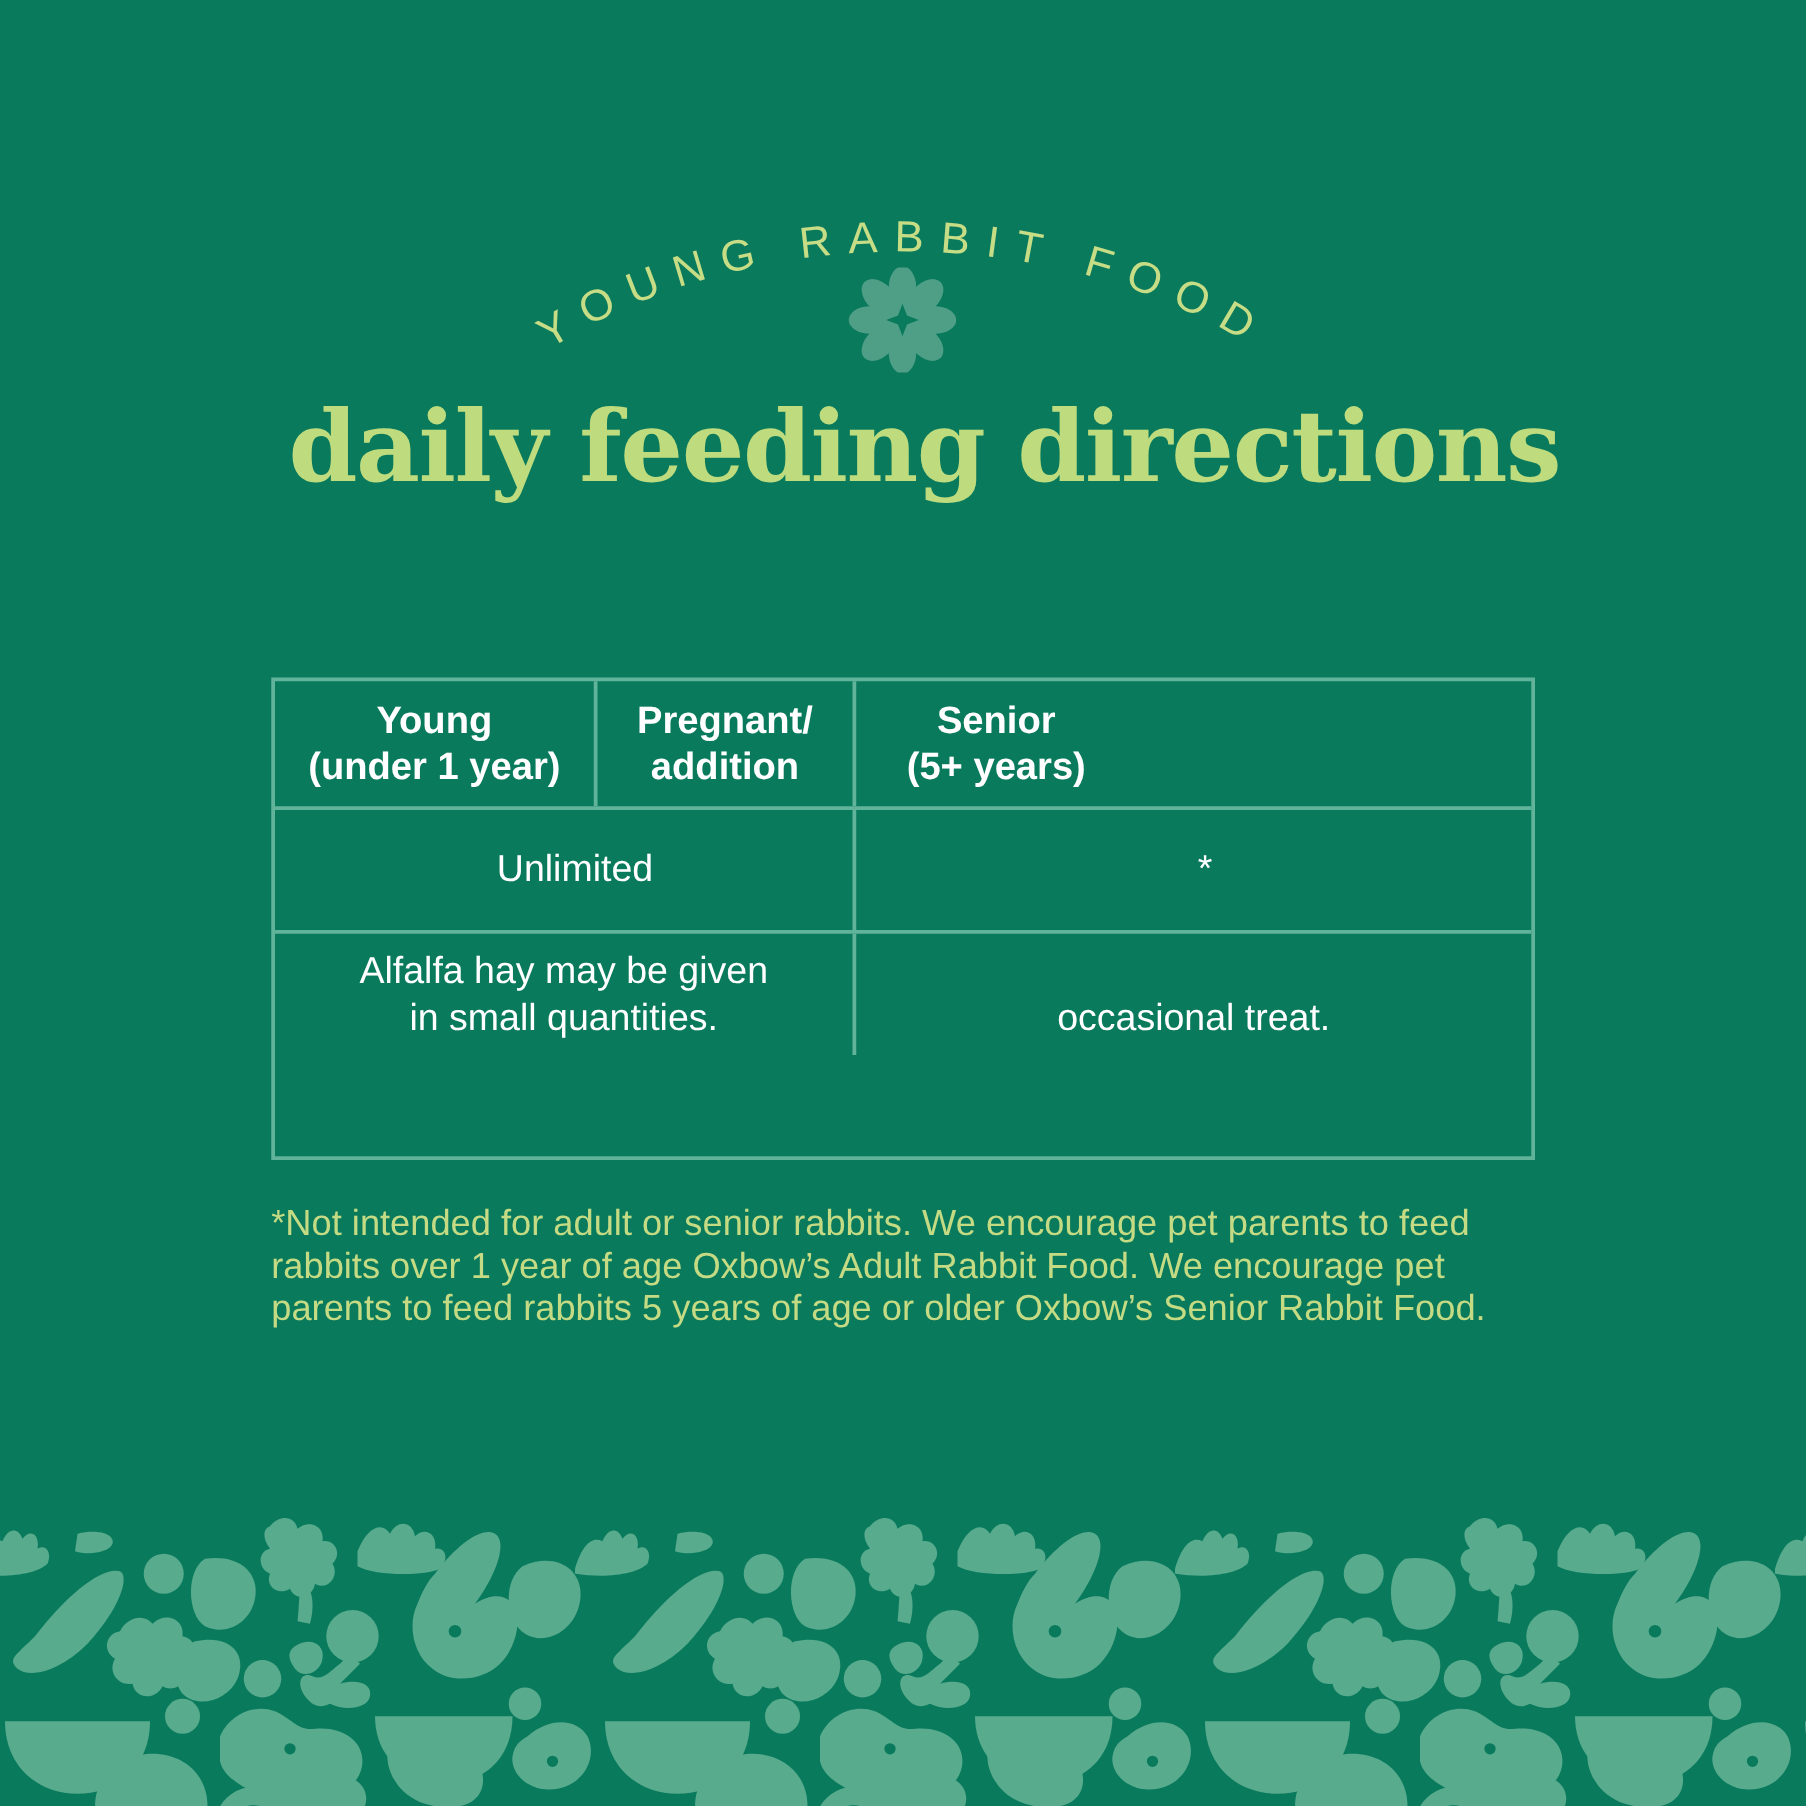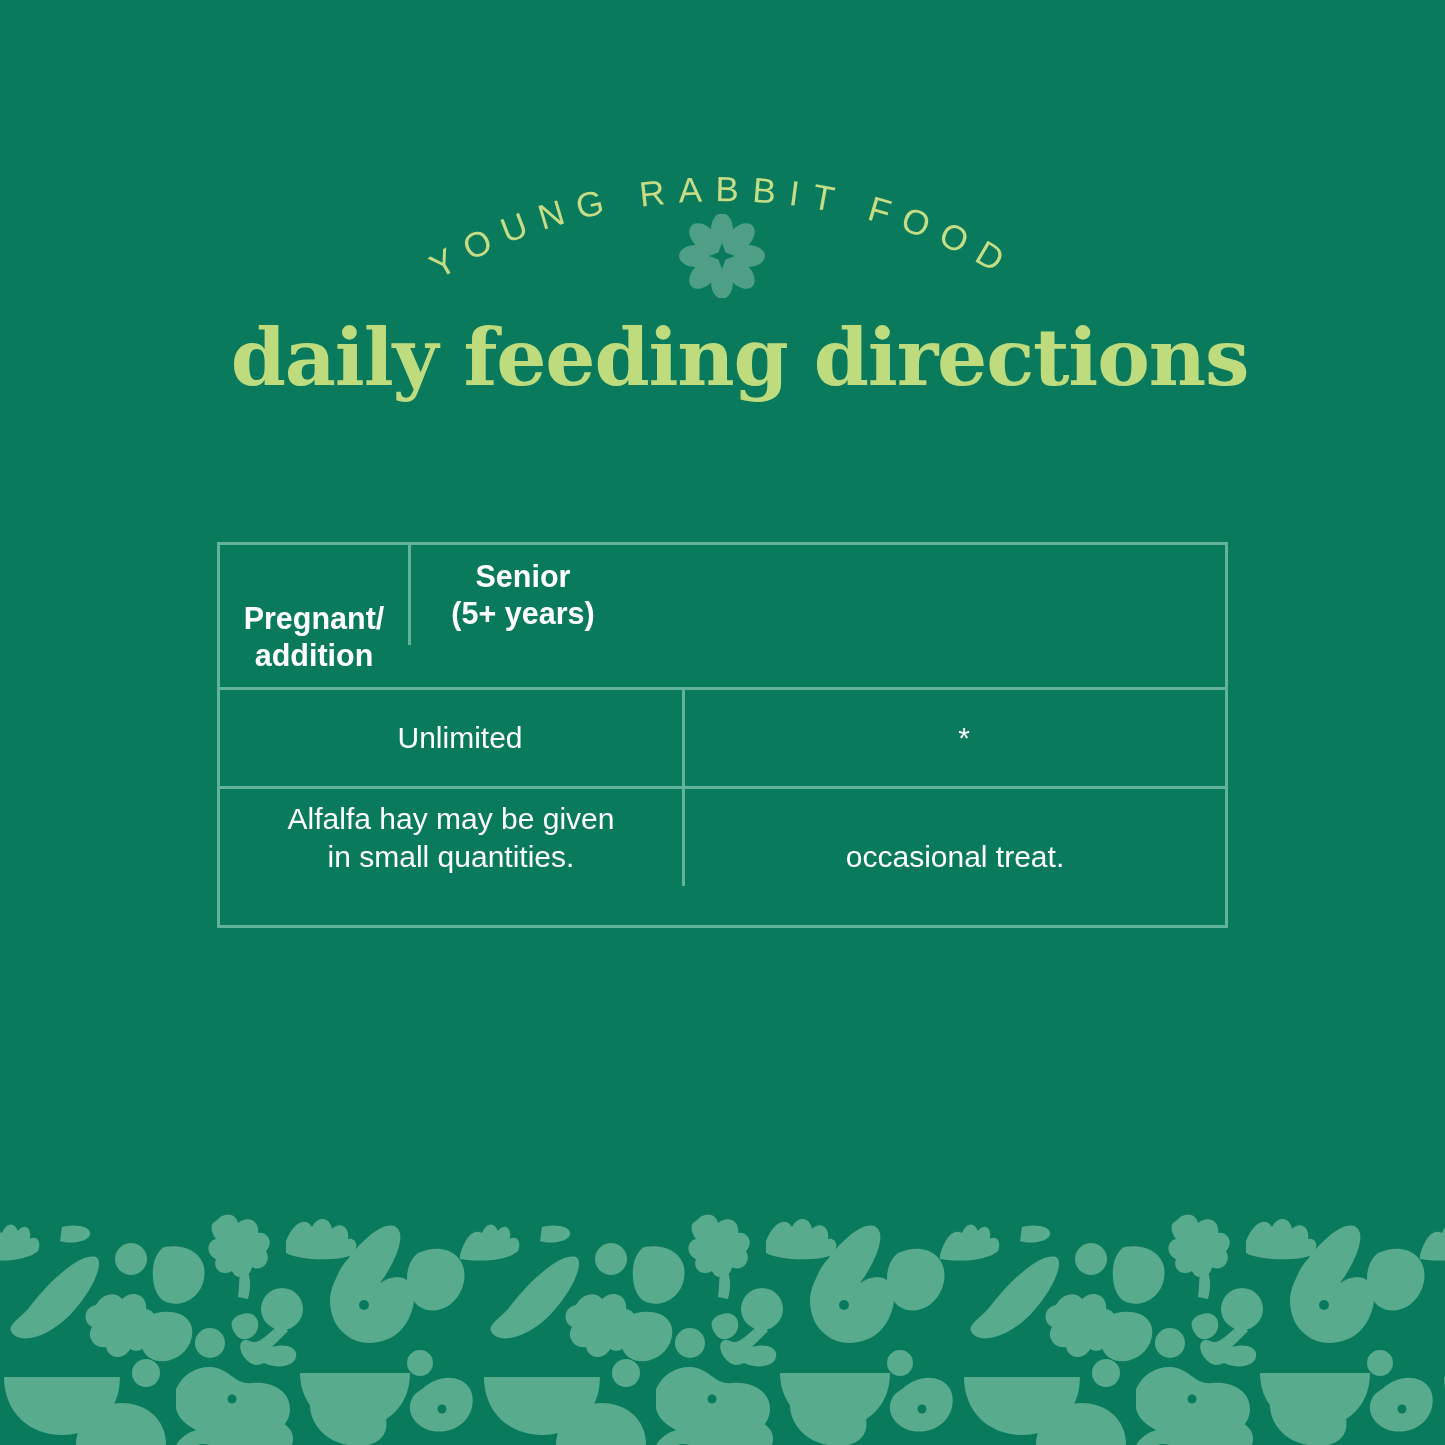--- a/index.html
+++ b/index.html
@@ -107,21 +107,21 @@
   .body-text {
     font-weight: 400;
     font-size: 30px;
     line-height: 1.24;
   }
   .r2 .tcell { height: 96px; padding-left: 28px; }
   .r3 .tcell { height: 90px; }
   .r4 .tcell { height: 97px; text-align: center; }
 
   .c-young   { width: 255px; }
-  .c-preg    { width: 188px; margin-top: 42px; }
+  .c-preg    { width: 207px; }
   .c-adult   { width: 337px; }
   .c-senior  { width: 227px; }
   .c-half-l  { width: 462px; }
   .c-half-r  { width: 543px; }
   .c-full    { width: 1005px; }
 
   
   .footnote {
     position: absolute;
     left: 217px;
@@ -181,20 +181,26 @@
         <polygon points="0,-13 3.6,-3.6 13,0 3.6,3.6 0,13 -3.6,3.6 -13,0 -3.6,-3.6"></polygon>
       </g>
     </svg>
   </div>
 
   <div class="heading">daily feeding directions</div>
 
   <div class="table-outer">
 
     <div class="trow head-row">
+      <div class="tcell c-young">
+        <span>
+          <span>Young</span><br>
+          <span>(under 1 year)</span>
+        </span>
+      </div>
       <div class="tcell c-preg">
         <span>
           <span>Pregnant/</span><br>
           <span>addition</span>
         </span>
       </div>
       <div class="tcell c-senior">
         <span>
           <span>Senior</span><br>
           <span>(5+ years)</span>
@@ -218,20 +224,21 @@
       <div class="tcell c-half-r body-text">
         <span>
           <br>
           <span>occasional treat.</span>
         </span>
       </div>
     </div>
 
   </div>
 
+  <div class="footnote">*Not intended for adult or senior rabbits. We encourage pet parents to feed rabbits over 1 year of age Oxbow’s Adult Rabbit Food. We encourage pet parents to feed rabbits 5 years of age or older Oxbow’s Senior Rabbit Food.</div>
 
   <div class="pattern">
     <svg width="1445" height="232" viewBox="0 0 1445 232" xmlns="http://www.w3.org/2000/svg">
       <defs>
         <g id="motifTile">
 
           <path d="M -20 42 C -14 22 -6 16 2 20 C 6 10 14 8 18 18 C 24 10 32 14 30 26 C 36 22 42 28 38 38 C 30 46 6 50 -20 46 Z" fill="#58ab8d"></path>
 
           <path d="M 28 96 C 54 62 82 40 96 44 C 104 48 96 74 70 102 C 48 124 24 130 14 122 C 6 114 12 112 28 96 Z" fill="#58ab8d"></path>
 

